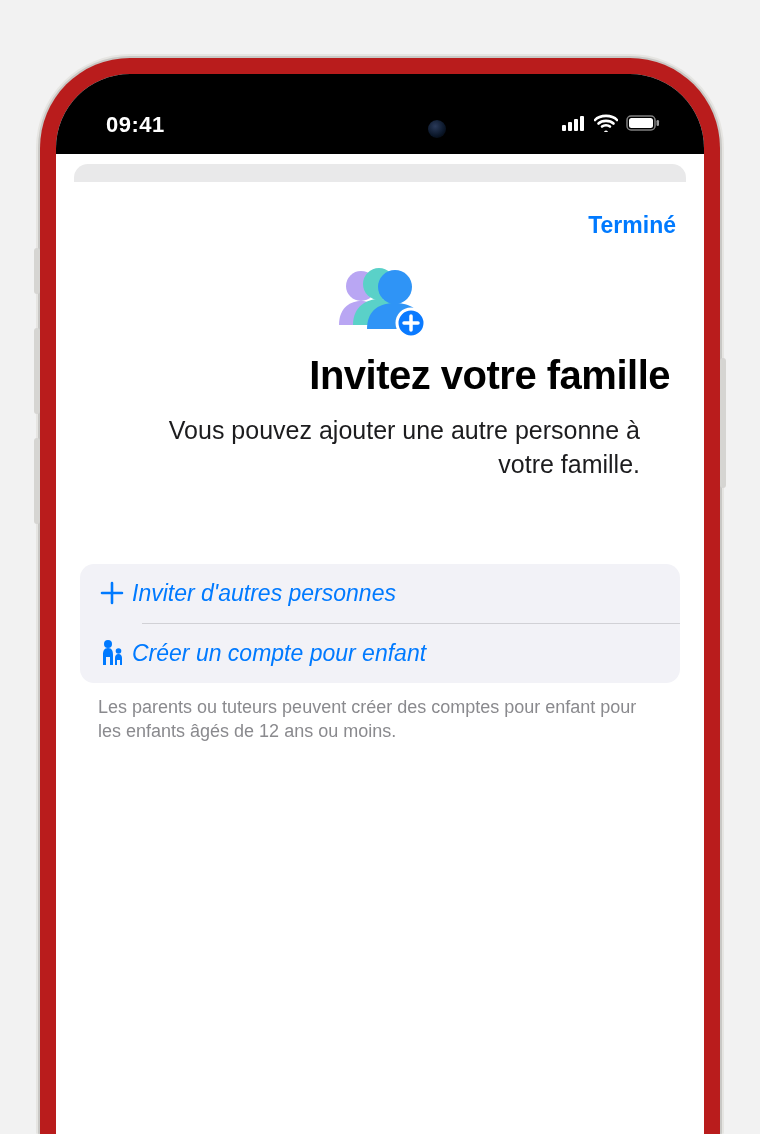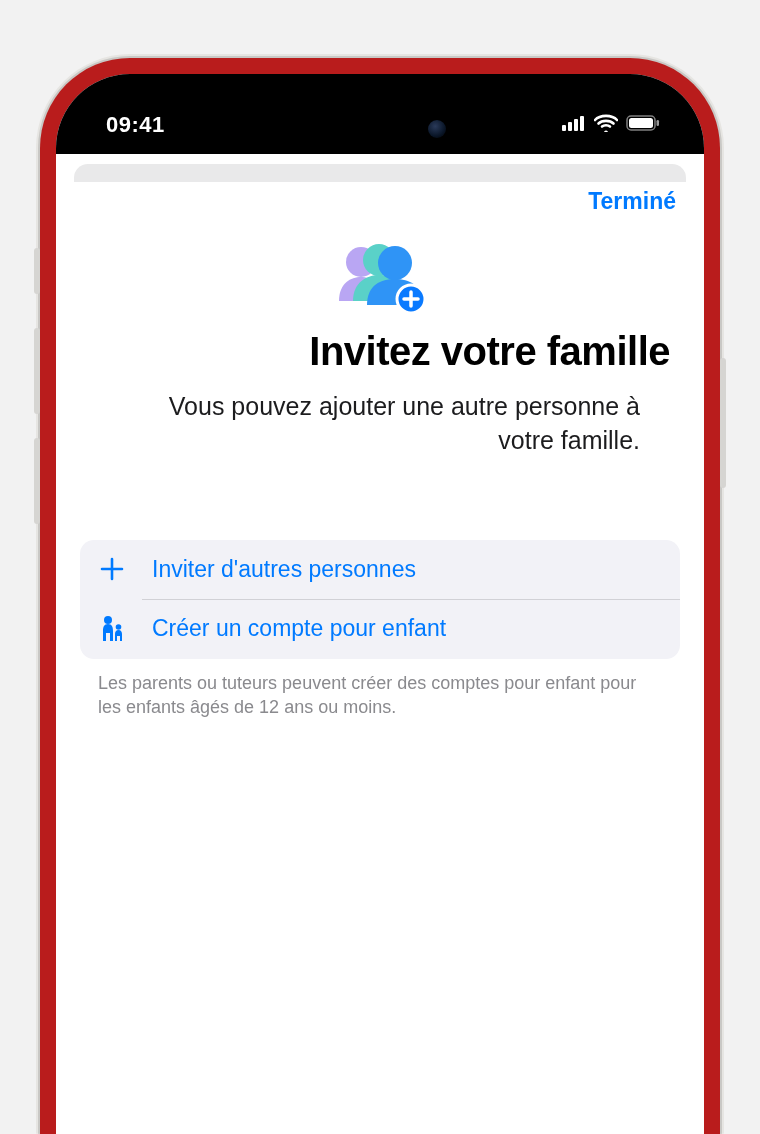--- a/index.html
+++ b/index.html
@@ -86,21 +86,21 @@
       border-radius: 14px 14px 0 0;
     }
     .modal-sheet {
       position: absolute;
       top: 108px;
       left: 0;
       right: 0;
       bottom: 0;
       background: #fff;
       border-radius: 14px 14px 0 0;
-      padding: 6px 24px 0 24px;
+      padding: 30px 24px 0 24px;
     }
     .sheet-header {
       display: flex;
       justify-content: flex-end;
       margin-bottom: 24px;
       padding-right: 4px;
     }
     .done-button {
       color: #007aff;
       font-size: 23px;
@@ -140,24 +140,26 @@
       margin-top: 82px;
       background: #f2f2f7;
       border-radius: 14px;
       overflow: hidden;
     }
     .option-row {
       display: flex;
       align-items: center;
       padding: 16px 18px;
       cursor: pointer;
-      gap: 26px;
+      gap: 6px;
+      font-style: italic;
     }
     .option-row + .option-row {
       position: relative;
+      align-items: flex-end;
     }
     .option-row + .option-row::before {
       content: "";
       position: absolute;
       top: 0;
       left: 62px;
       right: 0;
       height: 1px;
       background: rgba(60,60,67,0.18);
     }

